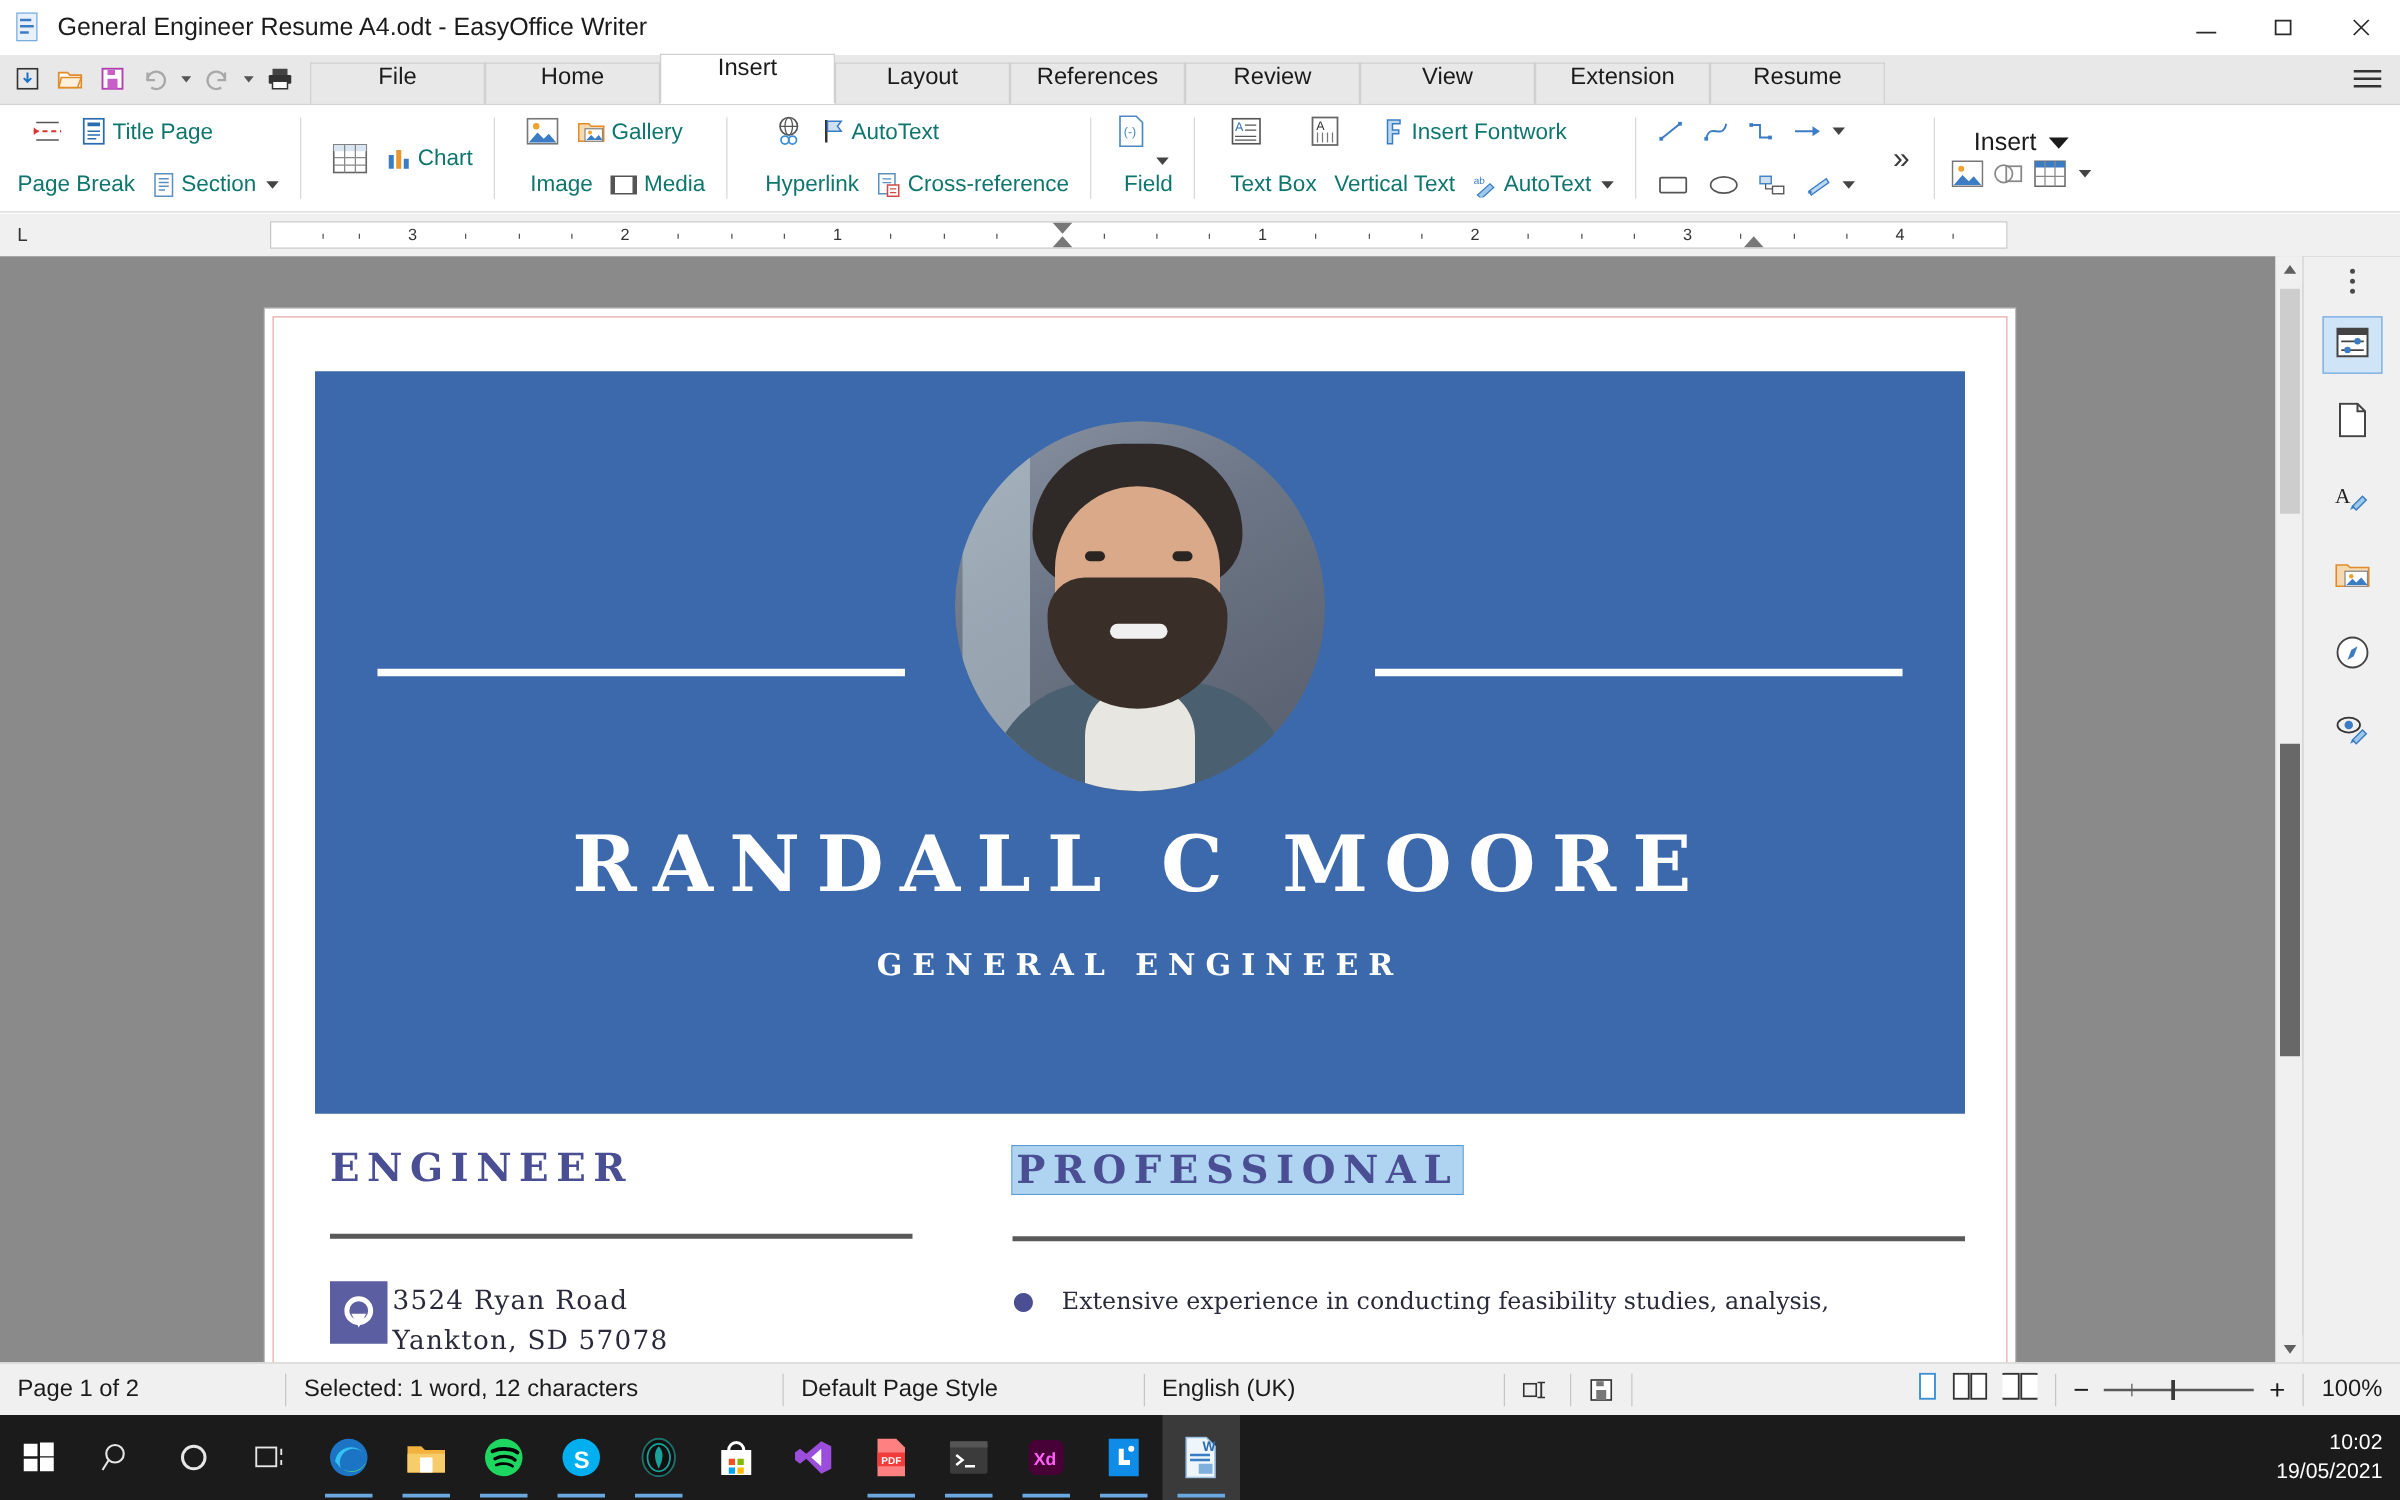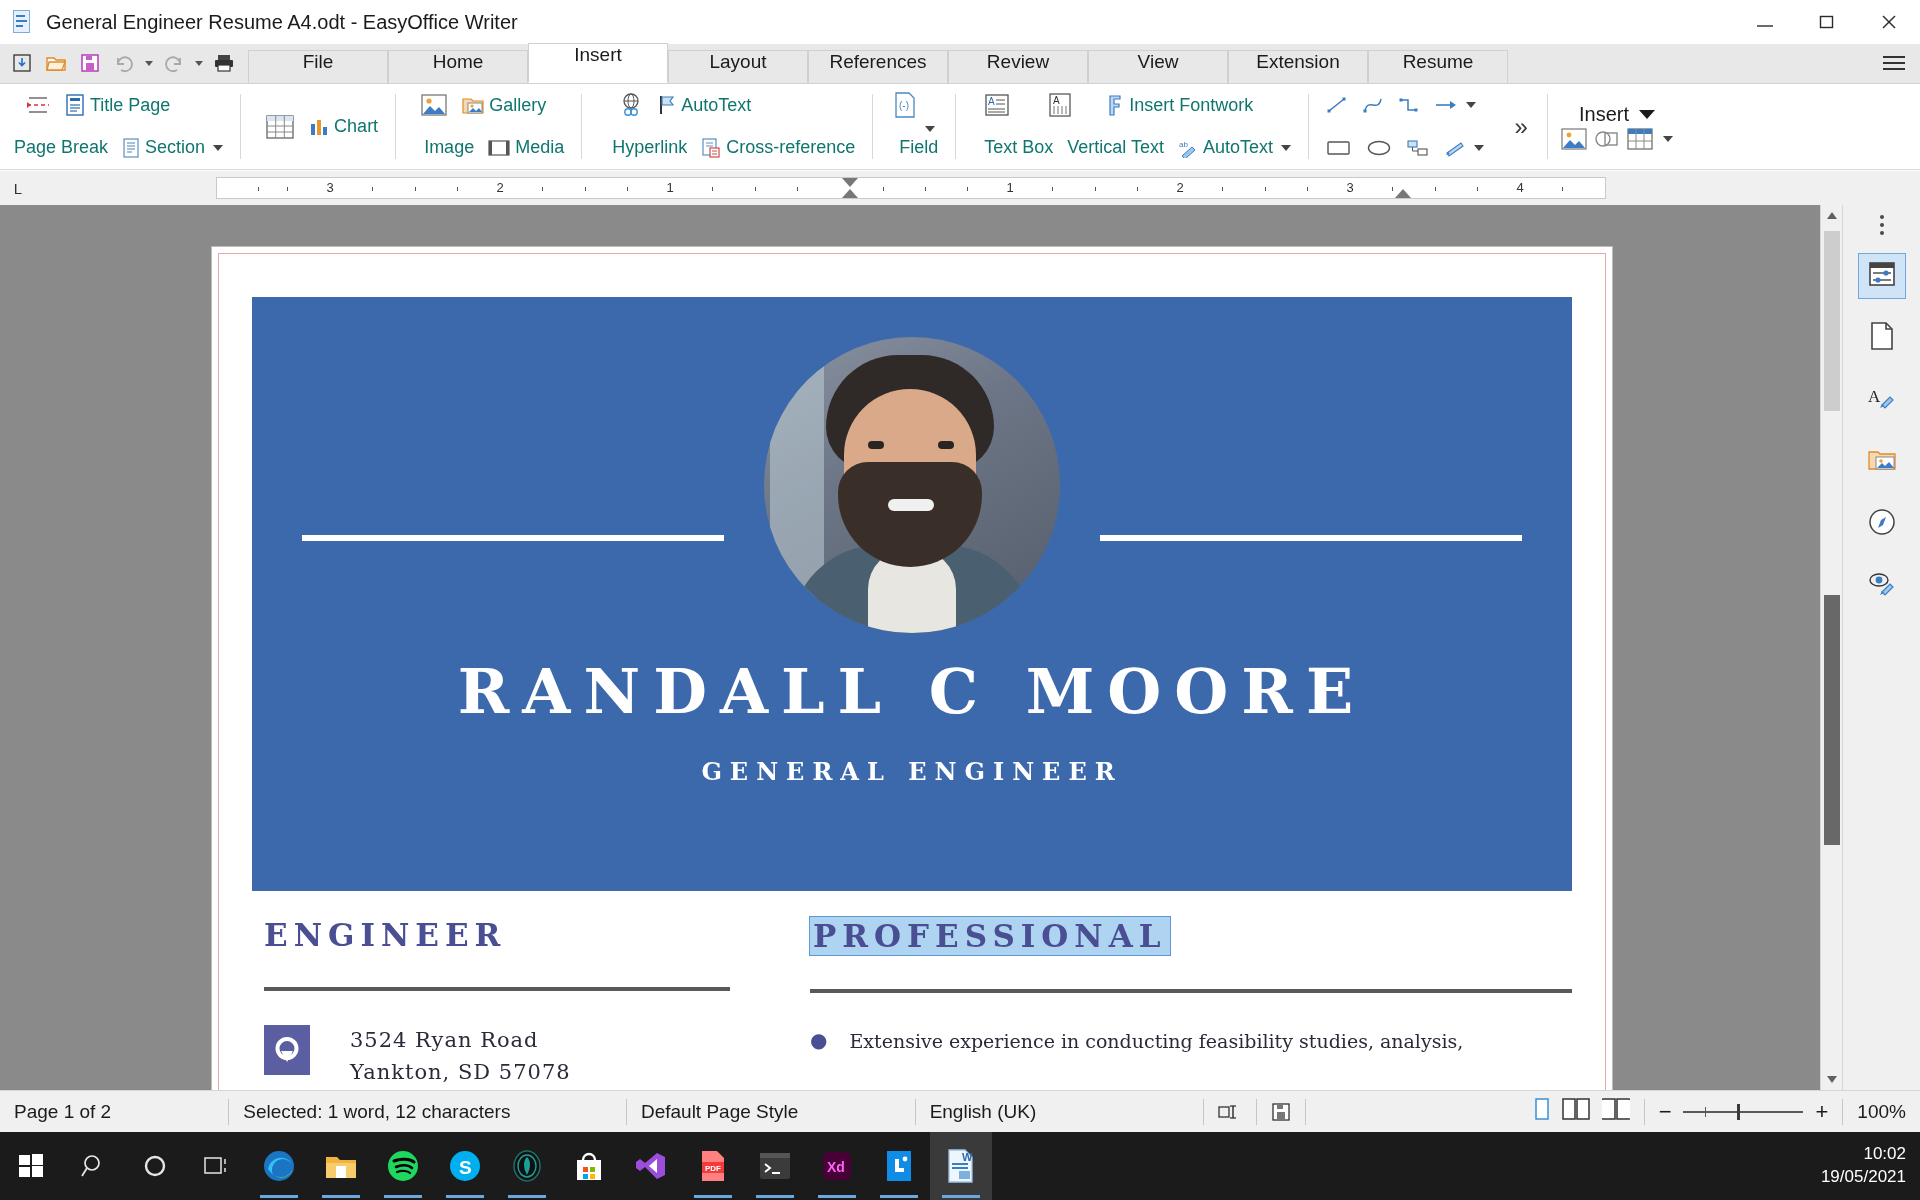--- a/index.html
+++ b/index.html
@@ -148,21 +148,21 @@
   .col-right { flex: 1; padding-left: 80px; }
   .sechead {
     font-family: "DejaVu Serif", serif; font-weight: 700; font-size: 31px;
     letter-spacing: 6px; color: #4a4f93; display: inline-block;
   }
   .sechead.sel { background: #aed4f2; outline: 1px solid #5b9bd5; padding: 1px 3px; color: #4a4f93; }
   .secline { height: 4px; background: #595959; margin-top: 34px; }
   .bullets { margin-top: 34px; }
   .bullet { display: flex; gap: 22px; font-family: "DejaVu Serif", serif; font-size: 19px; color: #2a2a3a; line-height: 1.55; }
   .bdot { color: #4a4f93; font-size: 20px; line-height: 1.3; }
-  .contact-row { display: flex; gap: 40px; margin-top: 34px; align-items: flex-start; }
+  .contact-row { display: flex; gap: 4px; margin-top: 34px; align-items: flex-start; }
   .pin {
     width: 46px; height: 50px; background: #5b5ea0; position: relative; flex: none;
   }
   .pin::before {
     content: ""; position: absolute; left: 50%; top: 12px; transform: translateX(-50%);
     width: 15px; height: 15px; border: 4px solid #fff; border-radius: 50%;
   }
   .pin::after {
     content: ""; position: absolute; left: 50%; top: 26px; transform: translateX(-50%);
     width: 0; height: 0; border-left: 6px solid transparent; border-right: 6px solid transparent;

